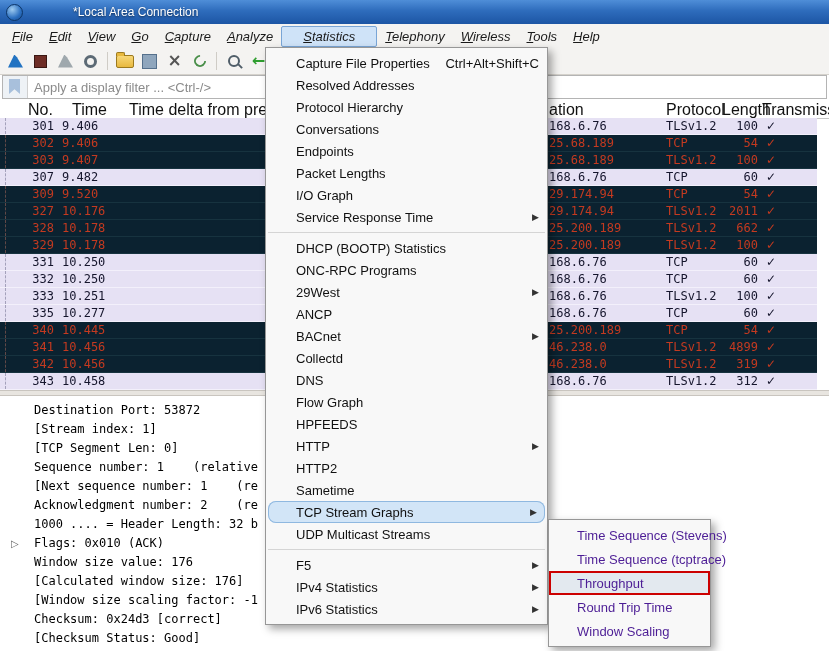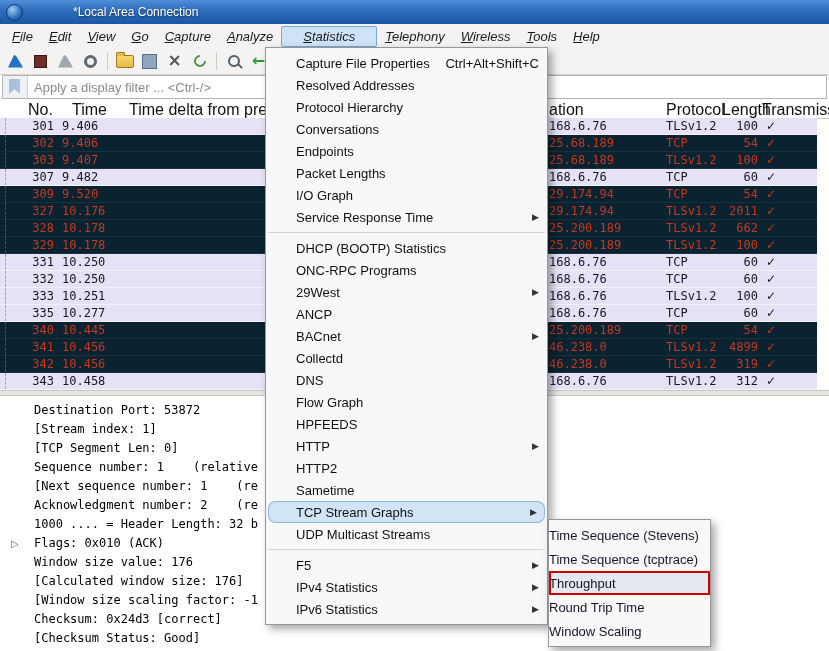--- a/index.html
+++ b/index.html
@@ -86,21 +86,21 @@
   .dd-item{height:22px;display:flex;align-items:center;padding:0 8px 0 30px;position:relative;color:#111;}
   .dd-item.hl{background:#d2e5f7;box-shadow:inset 0 0 0 1px #8fb8e0;border-radius:8px;margin:0 2px;padding-left:28px;}
   .dd-short{margin-left:auto;color:#111;}
   .dd-arrow{position:absolute;right:8px;font-size:9px;color:#333;}
   .menu-sep{height:1px;background:#d5d5d5;margin:4px 2px;}
 
   
   .submenu{position:absolute;left:548px;top:519px;width:163px;background:#f8f8f8;
     border:1px solid #979797;box-shadow:4px 4px 8px rgba(0,0,0,.35);padding:3px 0;z-index:11;
     font-size:13px;box-sizing:border-box;}
-  .sm-item{height:24px;display:flex;align-items:center;color:#0f172a;white-space:nowrap;}
+  .sm-item{height:24px;display:flex;align-items:center;padding-left:28px;color:#4c1d95;white-space:nowrap;}
   .sm-item.hl{background:#e3e9ef;}
   .sm-item.annotated{outline:2px solid #cc0000;outline-offset:-2px;}
 </style>
 </head>
 <body>
 
 <div class="window">
 
   <div class="titlebar">
     <span class="app-icon"></span>

